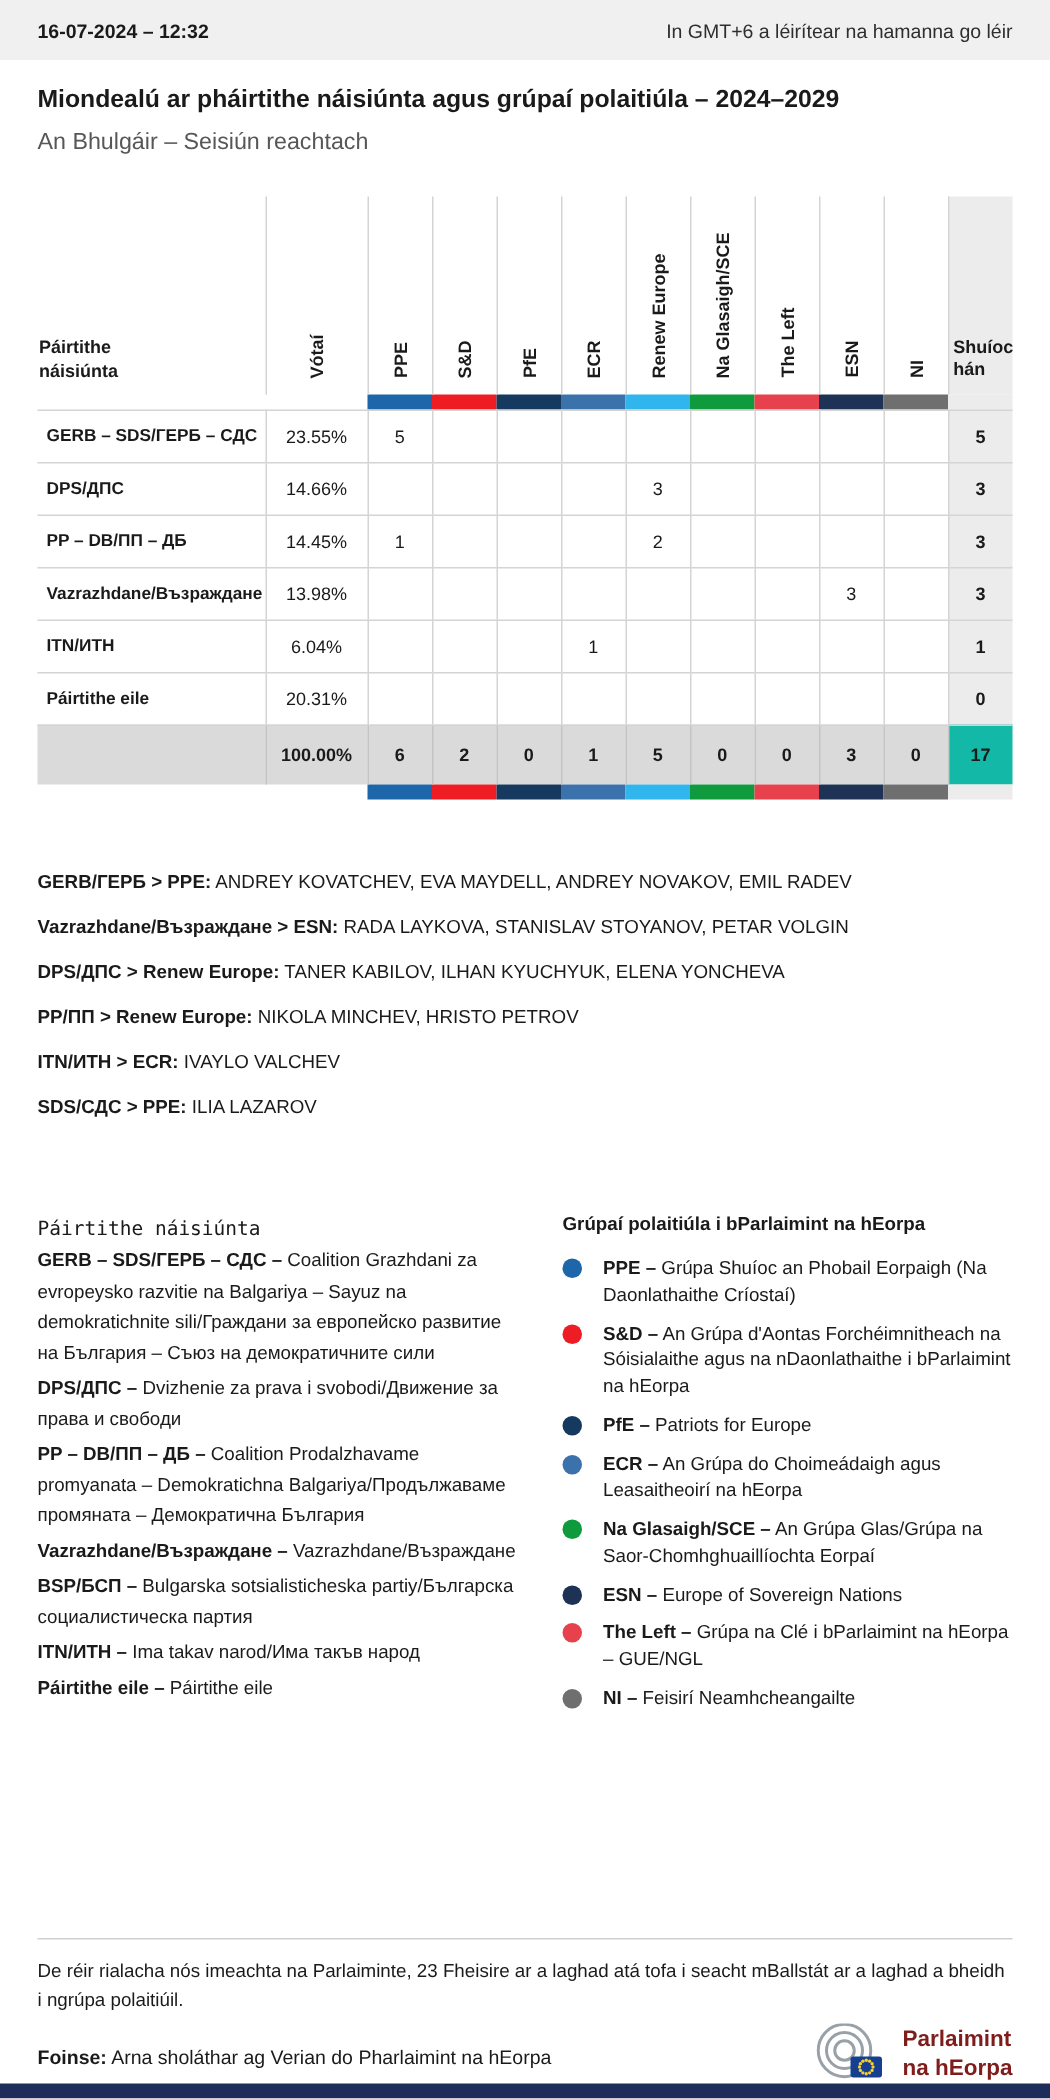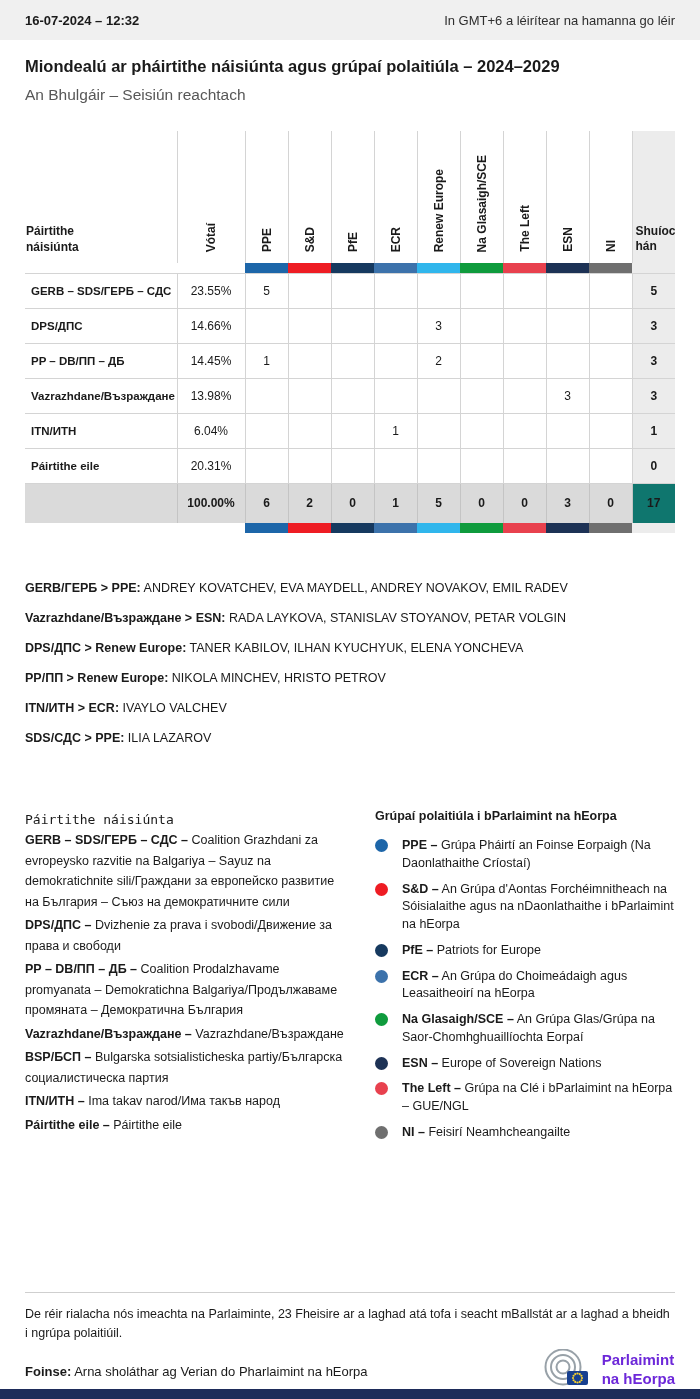--- a/index.html
+++ b/index.html
@@ -34,21 +34,21 @@
   .breakdown tbody td{border:1px solid #d4d4d4;}
   .breakdown tr.bar-row td{border:none;height:10px;line-height:0;padding:0;}
   .breakdown tr.bar-row td.seats-bar{background:#ececec;}
   .breakdown tr.body-row td{height:35px;text-align:center;}
   .breakdown tr.body-row td:first-child{border-left:0;text-align:left;padding-left:6px;
        font-weight:bold;font-size:11.5px;white-space:nowrap;}
   .breakdown tr.body-row td:last-child{border-right:0;background:#ececec;font-weight:bold;}
   .breakdown tr.totals-row td{border:1px solid #c4c4c4;border-bottom:0;height:40px;
        background:#dadada;text-align:center;font-weight:bold;}
   .breakdown tr.totals-row td:first-child{border-left:0;}
-  .breakdown tr.totals-row td:last-child{border-right:0;background:#0f766e;}
+  .breakdown tr.totals-row td:last-child{border-right:0;background:#14b8a6;}
 
   
   .members{margin-top:40px;font-size:12.5px;}
   .member-line{line-height:30px;white-space:nowrap;}
   .member-line b{font-weight:bold;}
 
   
   .glossary{display:flex;margin-top:56px;gap:28px;}
   .gloss-left{width:322px;font-size:12.5px;line-height:1.64;}
   .gloss-left h3{font-family:"DejaVu Sans Mono","Liberation Mono",monospace;
@@ -60,21 +60,21 @@
   .dot{width:13px;height:13px;border-radius:50%;flex:0 0 13px;margin-right:14px;margin-top:2px;}
   .legend-text{flex:1;}
 
   
   .footer{position:absolute;left:25px;right:25px;top:1292px;}
   .footer .rule{border-top:1px solid #cfcfcf;}
   .footer .note{margin-top:12px;font-size:12.5px;line-height:1.5;}
   .footer-row{display:flex;justify-content:space-between;align-items:flex-end;margin-top:6px;}
   .source{font-size:13px;margin-bottom:12px;}
   .logo{display:flex;align-items:center;gap:9px;}
-  .logo-text{color:#6d28d9;font-weight:bold;font-size:15px;line-height:1.25;}
+  .logo-text{color:#7f1d1d;font-weight:bold;font-size:15px;line-height:1.25;}
   .bottom-strip{position:absolute;left:0;bottom:0;width:700px;height:10px;background:#1e2c5a;}
 </style>
 </head>
 <body>
 
 <div class="topbar">
   <span class="dt">16-07-2024 – 12:32</span>
   <span class="tz">In GMT+6 a léirítear na hamanna go léir</span>
 </div>
 
@@ -267,21 +267,21 @@
           <p><b>BSP/БСП –</b><span> Bulgarska sotsialisticheska partiy/Българска социалистическа партия</span></p>
           <p><b>ITN/ИТН –</b><span> Ima takav narod/Има такъв народ</span></p>
           <p><b>Páirtithe eile –</b><span> Páirtithe eile</span></p>
         </div>
     </div>
     <div class="gloss-right">
       <h3>Grúpaí polaitiúla i bParlaimint na hEorpa</h3>
       <div id="legend-items">
           <div class="legend-item">
             <span class="dot" style="background: rgb(29, 102, 169);"></span>
-            <div class="legend-text"><b>PPE –</b><span> Grúpa Pháirtí an Foinse Eorpaigh (Na Daonlathaithe Críostaí)</span></div>
+            <div class="legend-text"><b>PPE –</b><span> Grúpa Shuíoc an Phobail Eorpaigh (Na Daonlathaithe Críostaí)</span></div>
           </div>
           <div class="legend-item">
             <span class="dot" style="background: rgb(238, 28, 35);"></span>
             <div class="legend-text"><b>S&amp;D –</b><span> An Grúpa d'Aontas Forchéimnitheach na Sóisialaithe agus na nDaonlathaithe i bParlaimint na hEorpa</span></div>
           </div>
           <div class="legend-item">
             <span class="dot" style="background: rgb(22, 57, 95);"></span>
             <div class="legend-text"><b>PfE –</b><span> Patriots for Europe</span></div>
           </div>
           <div class="legend-item">

